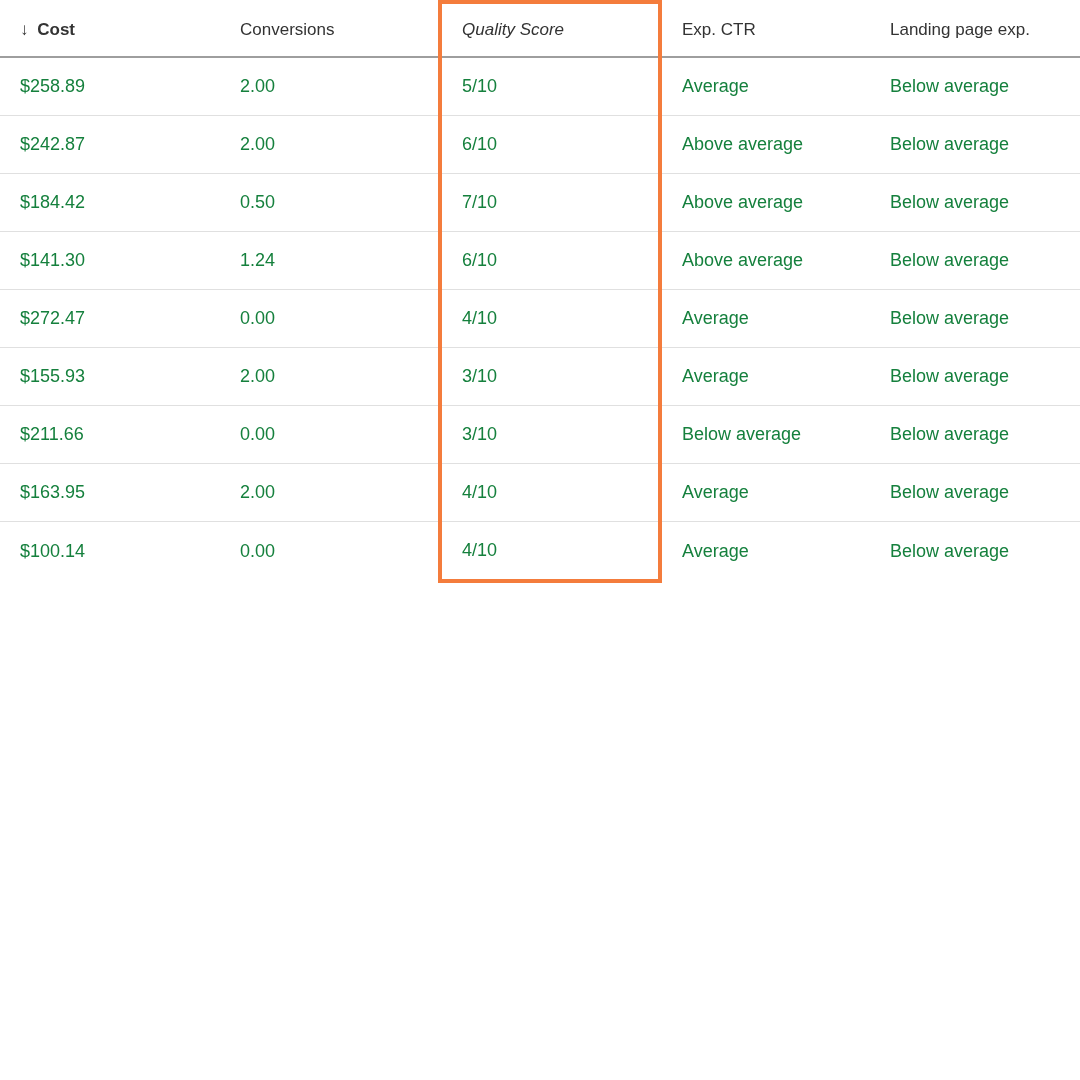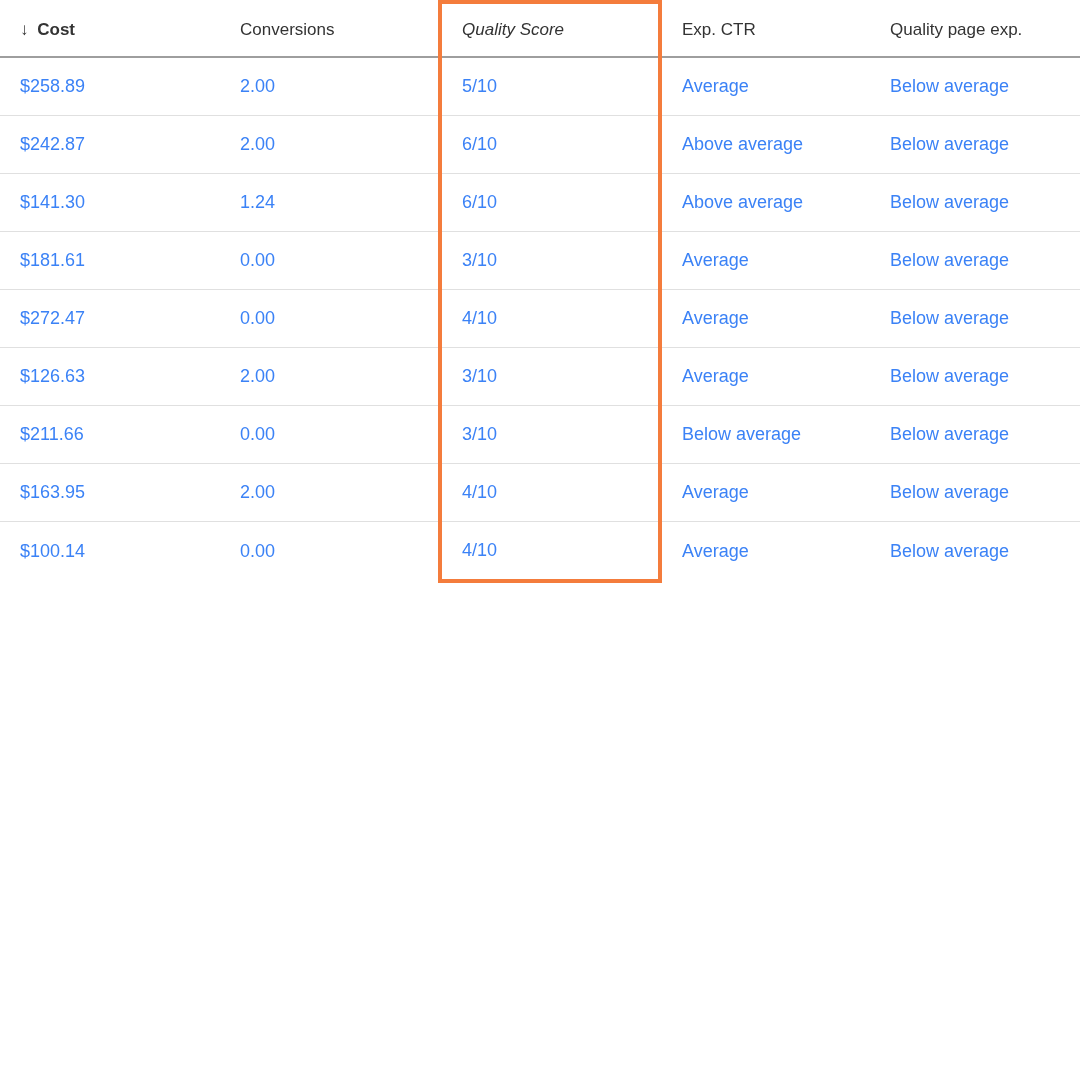--- a/index.html
+++ b/index.html
@@ -47,21 +47,21 @@
       vertical-align: bottom;
     }
 
     .sort-arrow {
       margin-right: 4px;
     }
 
     td {
       padding: 18px 20px;
       font-size: 18px;
-      color: #3b82f6;
+      color: #15803d;
       text-align: left;
       vertical-align: middle;
       border-bottom: 1px solid #e0e0e0;
     }
 
     td.numeric {
       text-align: left;
     }
 
     tbody tr:last-child td {
@@ -107,62 +107,62 @@
         <th>
           <span>Conversions</span>
         </th>
         <th class="quality-score-highlight">
           <span>Quality Score</span>
         </th>
         <th>
           <span>Exp. CTR</span>
         </th>
         <th>
-          <span>Quality page exp.</span>
+          <span>Landing page exp.</span>
         </th>
       </tr>
     </thead>
     <tbody id="table-body">
     <tr>
           <td class="numeric">$258.89</td>
           <td class="numeric">2.00</td>
           <td class="quality-score-highlight">5/10</td>
           <td>Average</td>
           <td>Below average</td>
         </tr>
         <tr>
           <td class="numeric">$242.87</td>
           <td class="numeric">2.00</td>
           <td class="quality-score-highlight">6/10</td>
           <td>Above average</td>
           <td>Below average</td>
         </tr>
         <tr>
+          <td class="numeric">$184.42</td>
+          <td class="numeric">0.50</td>
+          <td class="quality-score-highlight">7/10</td>
+          <td>Above average</td>
+          <td>Below average</td>
+        </tr>
+        <tr>
           <td class="numeric">$141.30</td>
           <td class="numeric">1.24</td>
           <td class="quality-score-highlight">6/10</td>
           <td>Above average</td>
-          <td>Below average</td>
-        </tr>
-        <tr>
-          <td class="numeric">$181.61</td>
-          <td class="numeric">0.00</td>
-          <td class="quality-score-highlight">3/10</td>
-          <td>Average</td>
           <td>Below average</td>
         </tr>
         <tr>
           <td class="numeric">$272.47</td>
           <td class="numeric">0.00</td>
           <td class="quality-score-highlight">4/10</td>
           <td>Average</td>
           <td>Below average</td>
         </tr>
         <tr>
-          <td class="numeric">$126.63</td>
+          <td class="numeric">$155.93</td>
           <td class="numeric">2.00</td>
           <td class="quality-score-highlight">3/10</td>
           <td>Average</td>
           <td>Below average</td>
         </tr>
         <tr>
           <td class="numeric">$211.66</td>
           <td class="numeric">0.00</td>
           <td class="quality-score-highlight">3/10</td>
           <td>Below average</td>

